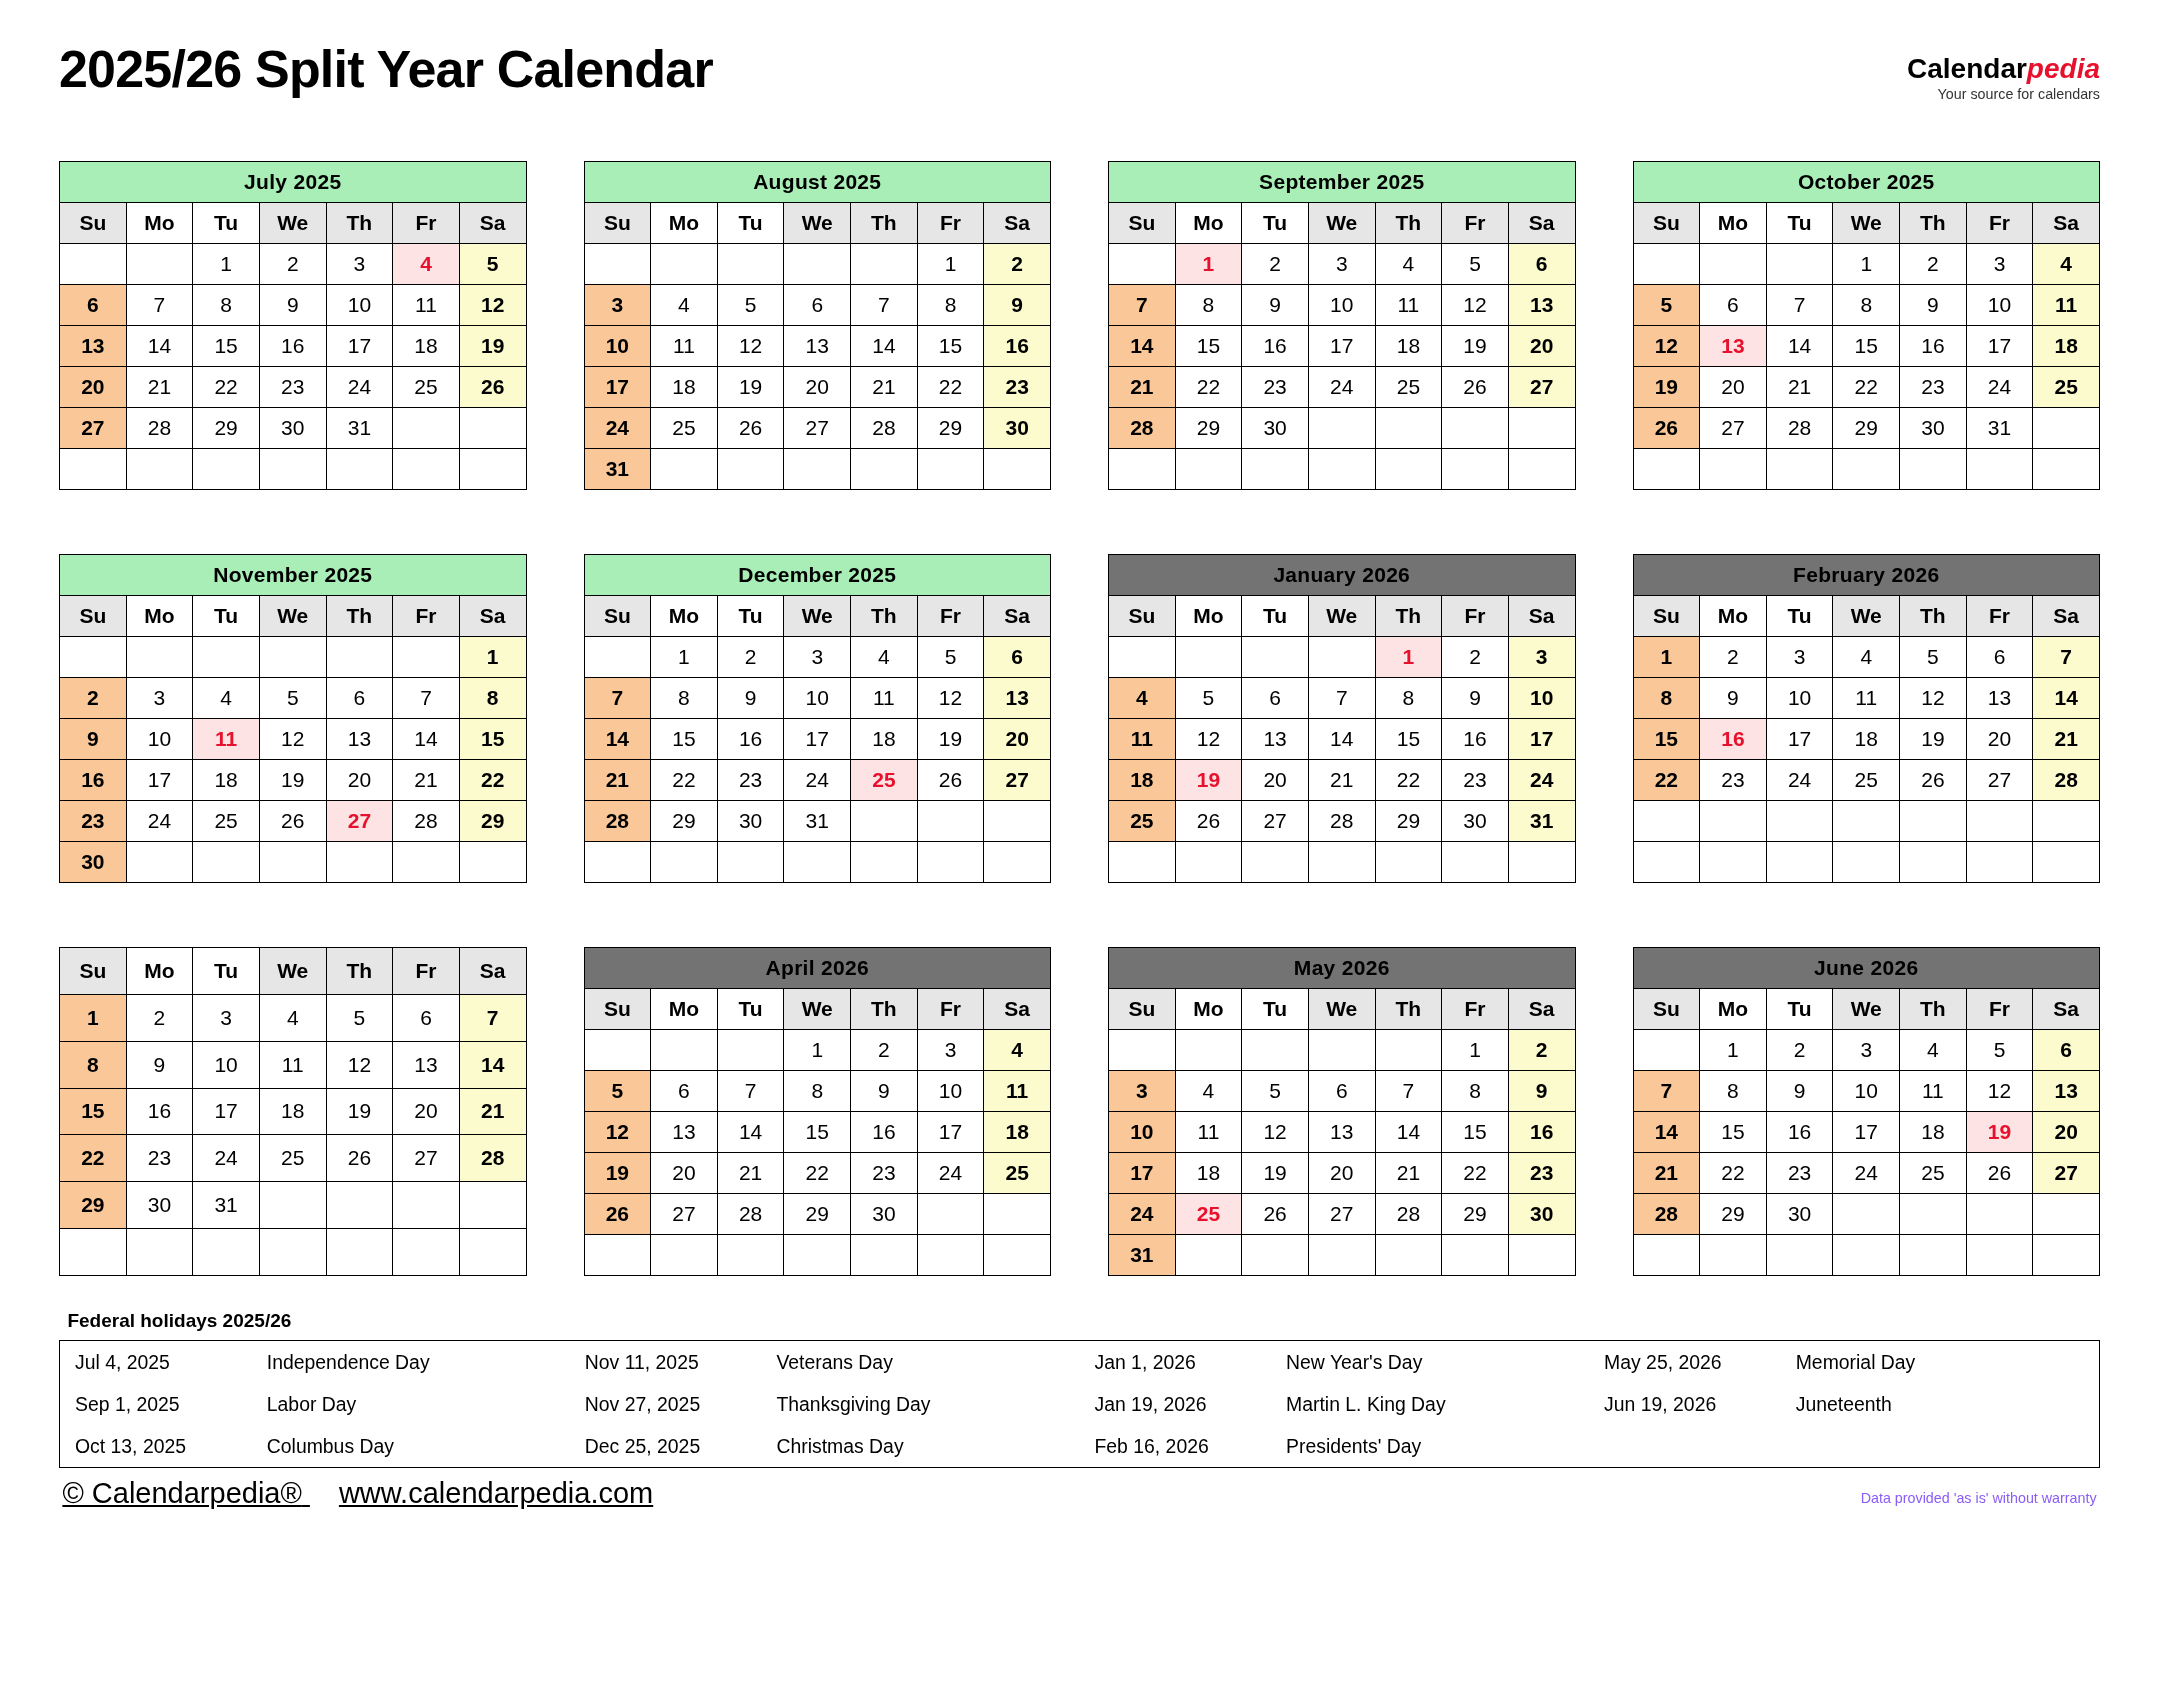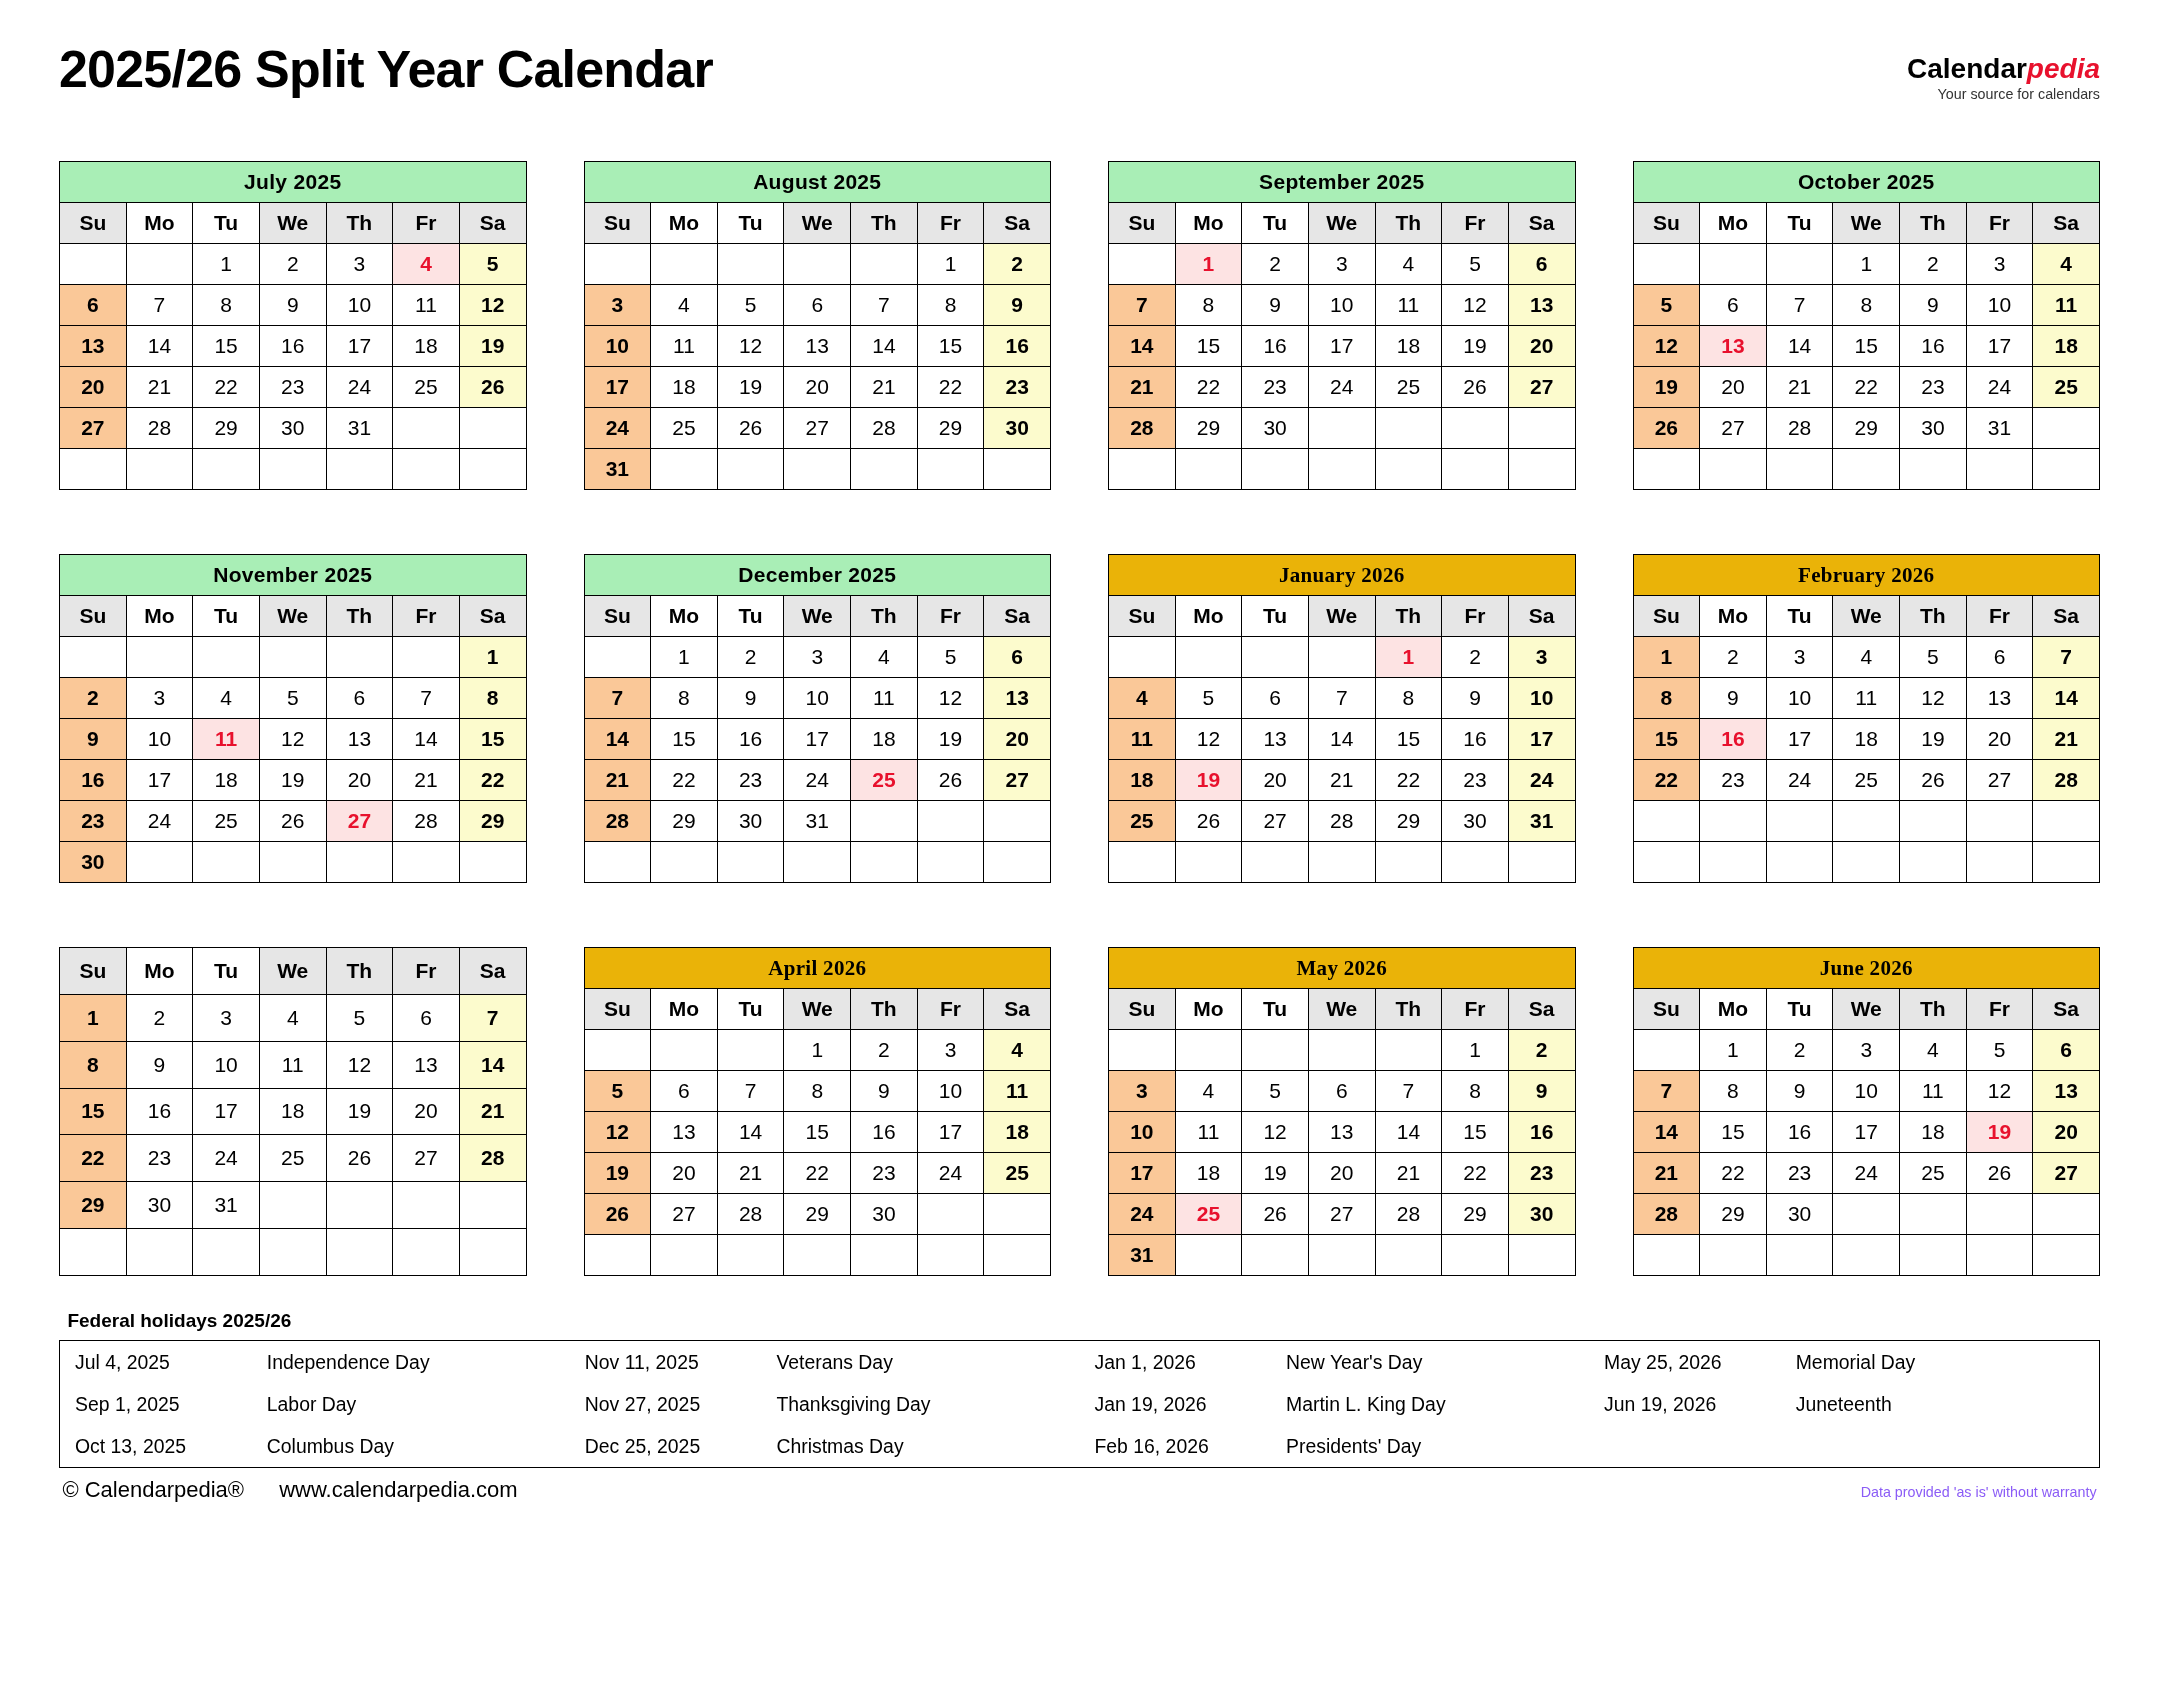--- a/index.html
+++ b/index.html
@@ -73,21 +73,21 @@
     font-size: 21px;
     padding: 0;
   }
   .month-title {
     font-size: 28px;
     font-weight: bold;
     height: 47px;
     letter-spacing: 0.3px;
   }
   .title-green { background: #a9eeb6; }
-  .title-blue  { background: #eab308; font-family: Liberation Serif, serif; }
+  .title-blue  { background: #737373; }
   .dow {
     font-size: 19.4px;
     font-weight: bold;
     background: #ffffff;
     height: 35px;
   }
   .dow.sa, .dow.su { background: #e6e6e6; }
   .dow.we, .dow.th, .dow.fr { background: #e6e6e6; }
   td.sun   { background: #fac898; font-weight: bold; }
   td.sat   { background: #fcfbcd; font-weight: bold; }
@@ -113,21 +113,21 @@
   }
   td.hdate { width: 126px; }
   td.hname { width: 219px; }
   .footer {
     display: flex;
     justify-content: space-between;
     align-items: baseline;
     margin-top: 8.4px;
     padding: 0 3.4px;
   }
-  .footer-left { font-size: 22px; }
+  .footer-left { font-size: 29px; text-decoration: underline; }
   .footer-left .url { margin-left: 29px; }
   .footer-right { font-size: 14.3px; color: #8b5cf6; }
 </style>
 </head>
 <body>
 
 <div class="page">
 
   <div class="header">
     <div class="title">2025/26 Split Year Calendar</div>

